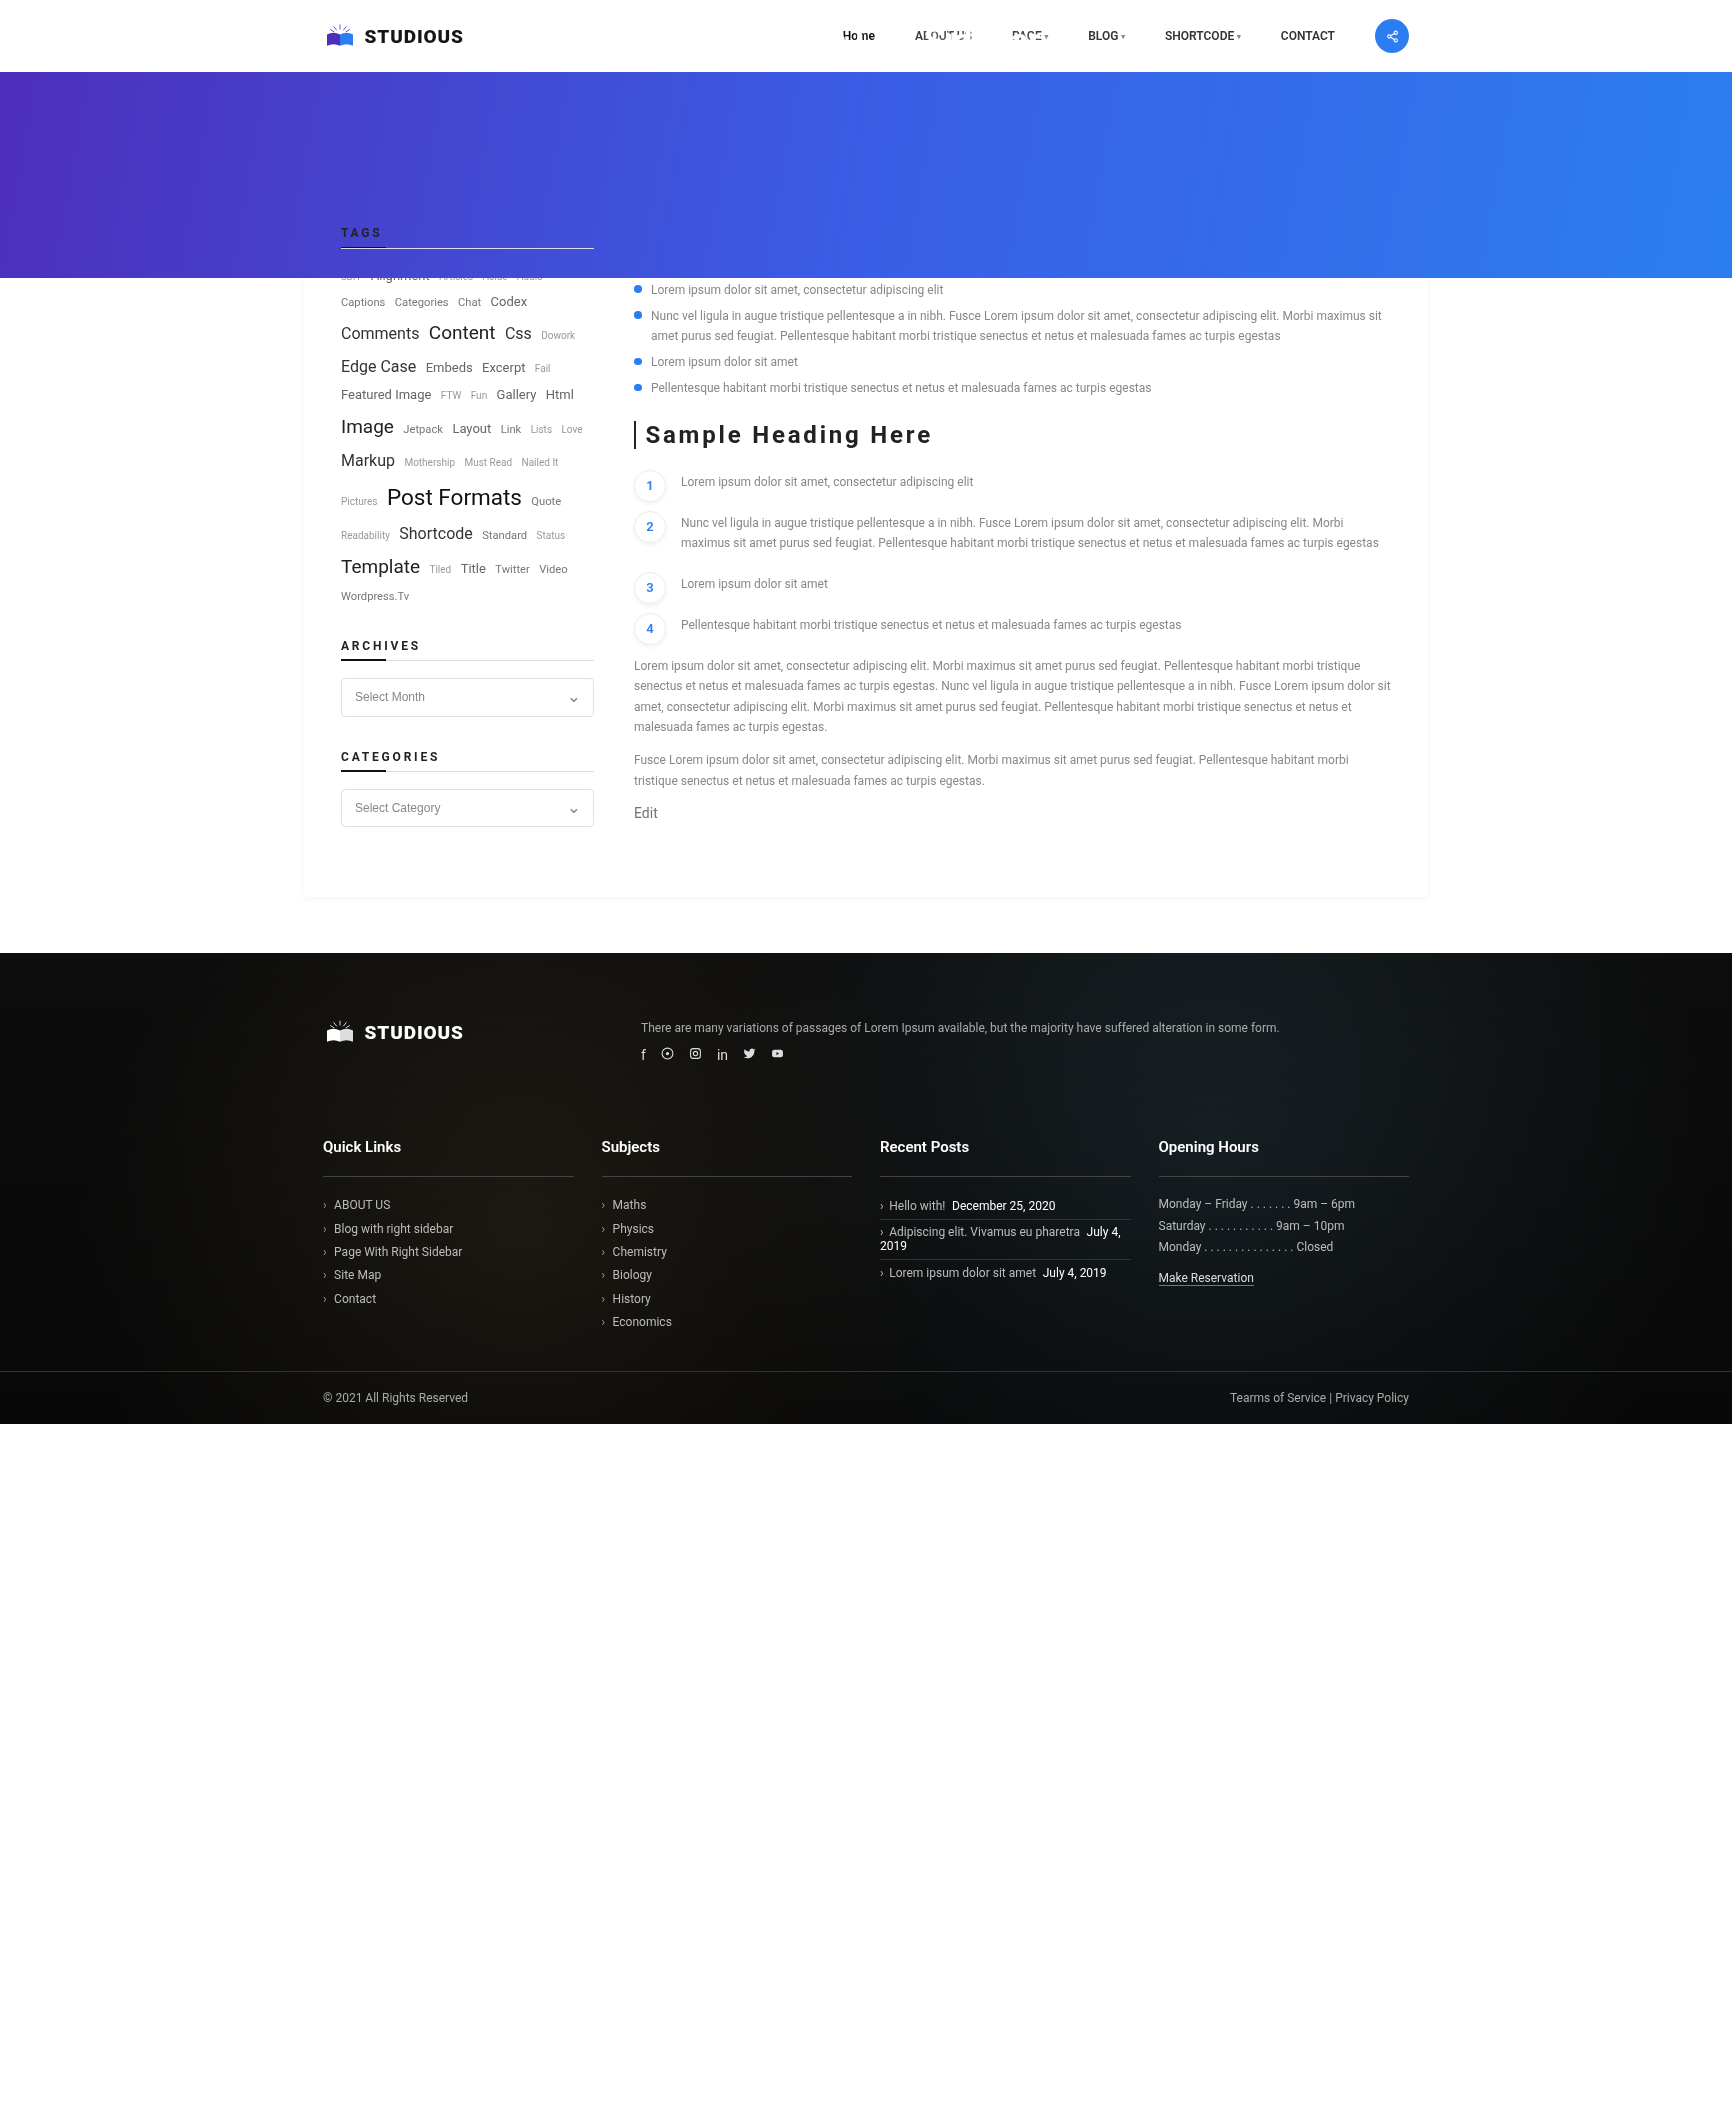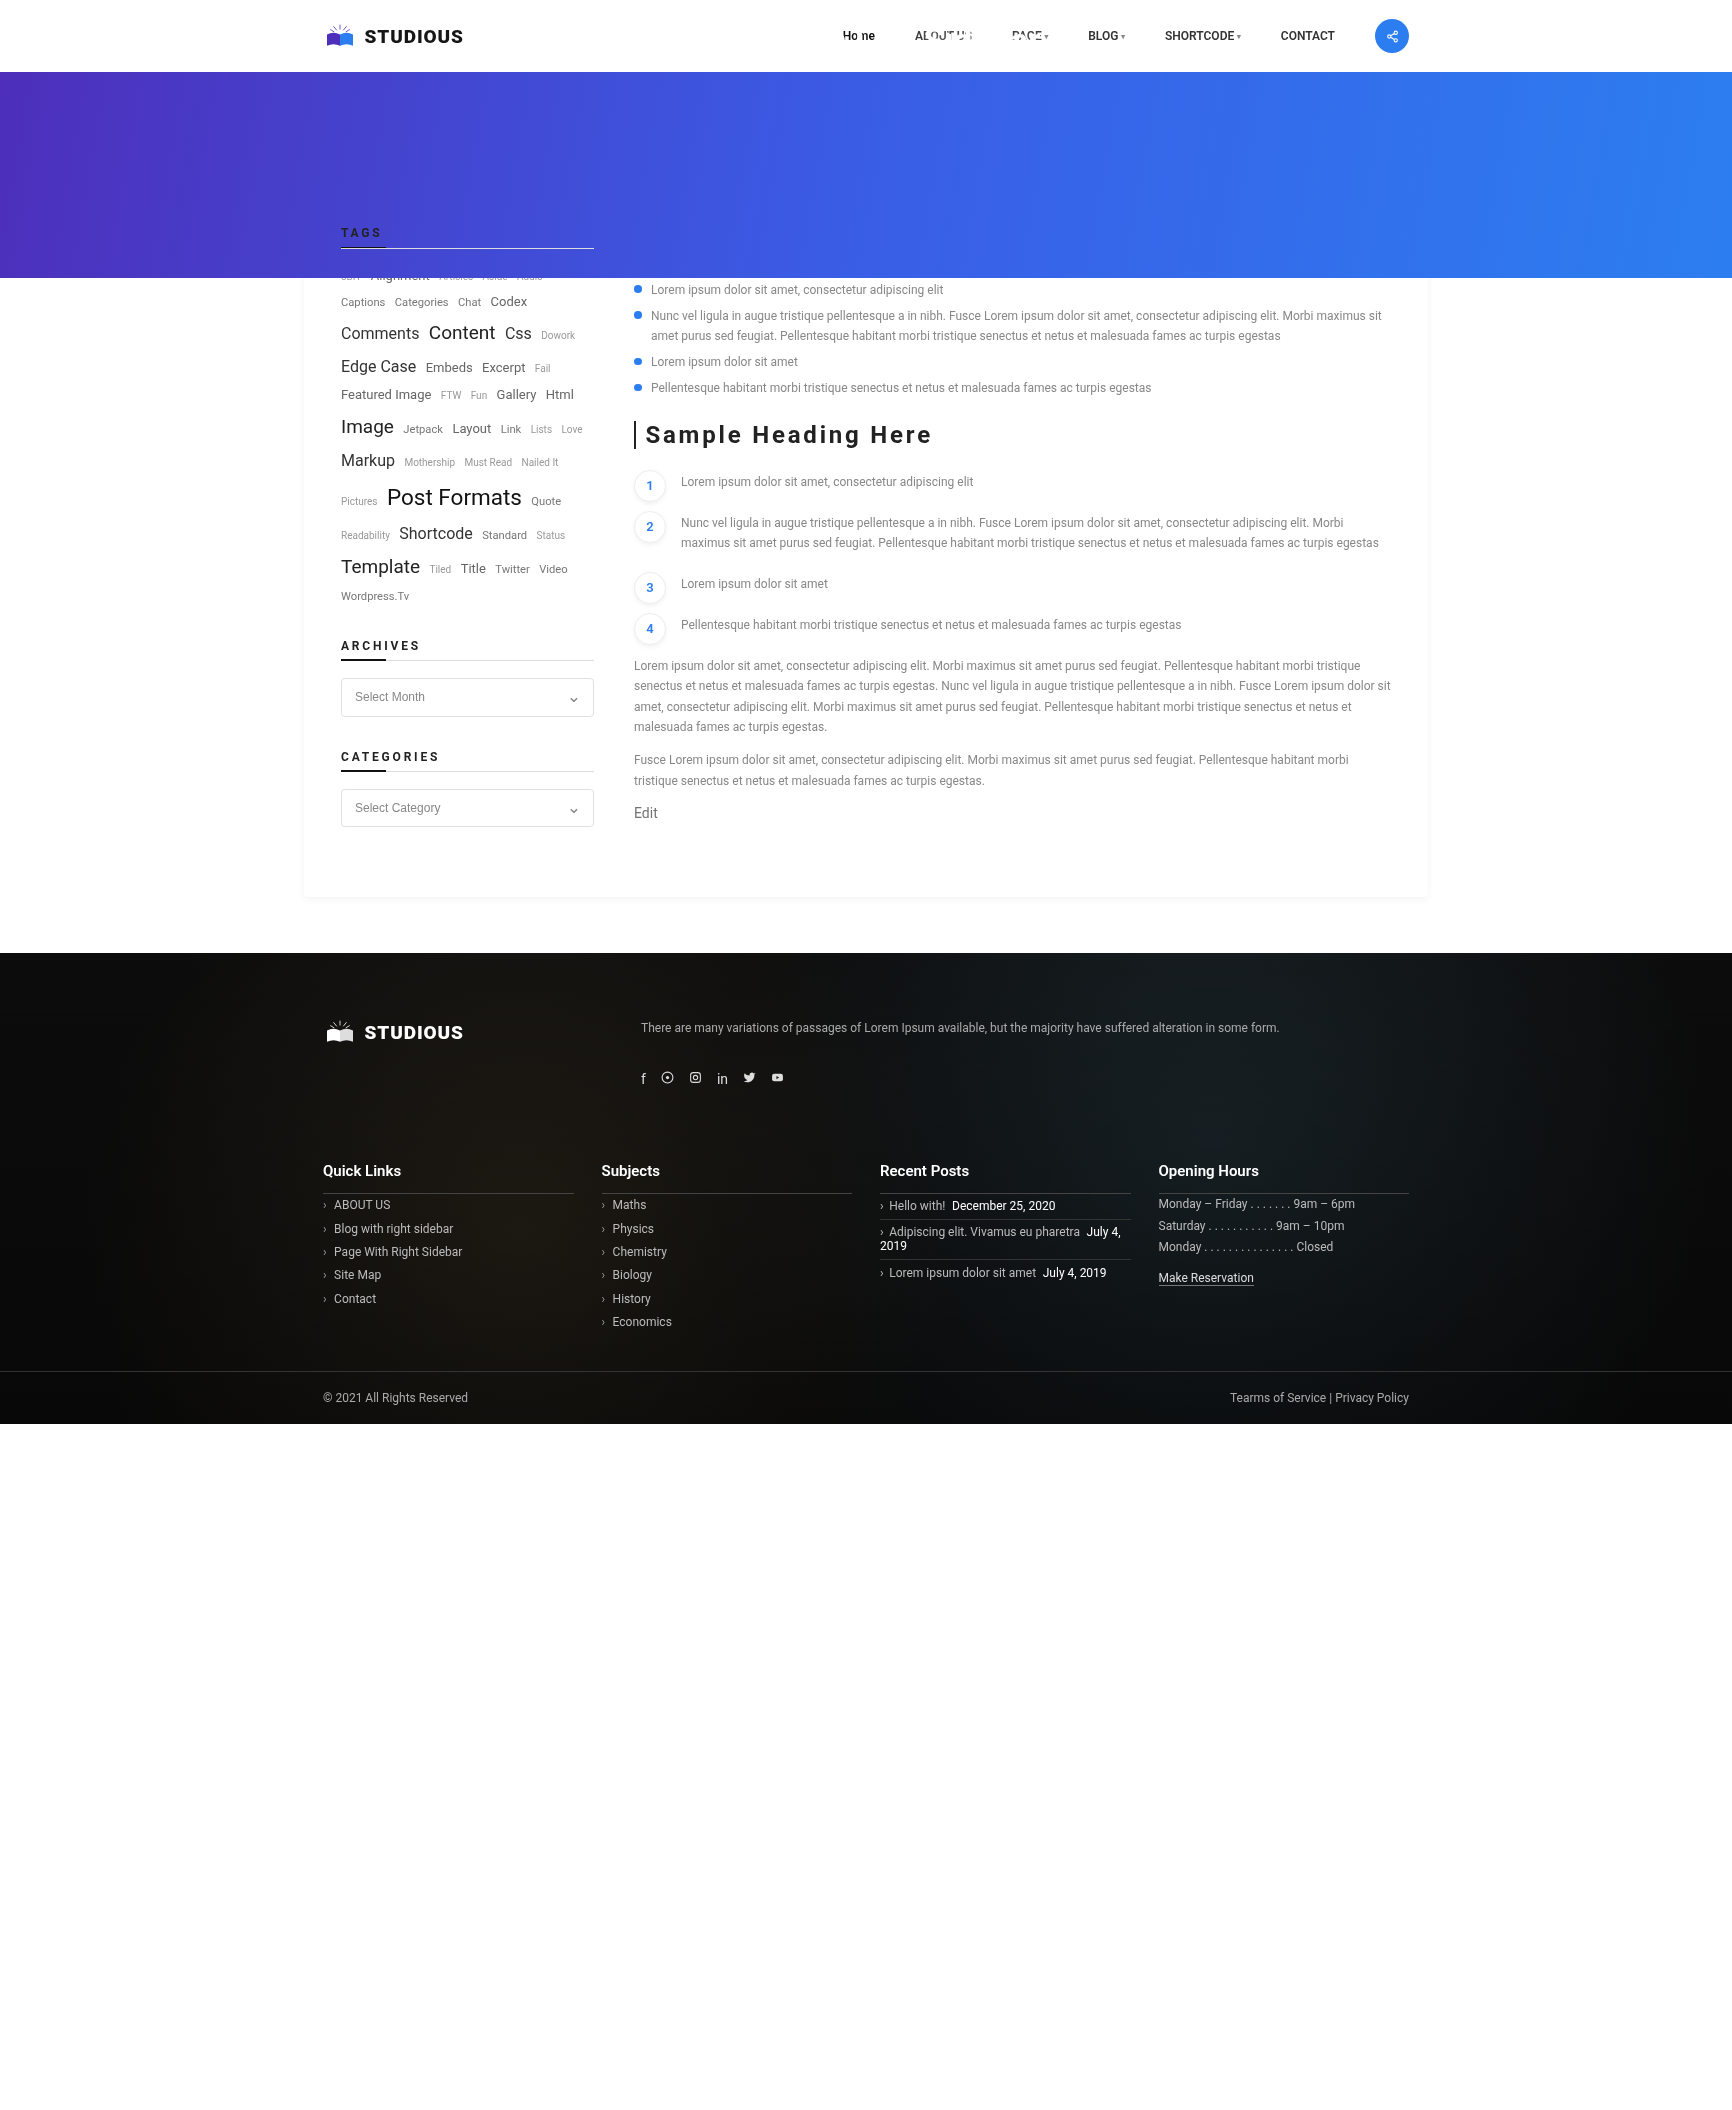--- a/index.html
+++ b/index.html
@@ -47,25 +47,25 @@
 .num-list li::before{content:counter(num);position:absolute;left:0;top:-1.9px;width:30px;height:30px;border-radius:50%;background:#fff;border:0.9px solid #eee;box-shadow:0 1.9px 5.6px rgba(0,0,0,0.06);display:flex;align-items:center;justify-content:center;color:#2c7ef0;font-weight:600;font-size:13px}
 .edit-link{font-size:14px;color:#737373;cursor:pointer}
 
 .footer{background:#1a1a1a;color:#ccc;position:relative;overflow:hidden}
 .footer::before{content:"";position:absolute;inset:0;background:linear-gradient(to bottom,rgba(0,0,0,0.4),rgba(0,0,0,0.6)), radial-gradient(circle at 30% 60%, #3a3326 0%, transparent 35%), radial-gradient(circle at 70% 40%, #2a3a42 0%, transparent 40%), #141414}
 .footer-inner{position:relative;max-width:1124px;margin:0 auto;padding:66px 19px 37px}
 .footer-top{display:flex;gap:56px;align-items:flex-start;margin-bottom:75px}
 .footer-logo{flex:0 0 262px}
 .footer-logo .logo{color:#fff}
 .footer-about{flex:1}
-.footer-about p{font-size:12px;color:#aaa;line-height:1.6;margin-bottom:32px}
+.footer-about p{font-size:12px;color:#aaa;line-height:1.6;margin-bottom:8px}
 .socials{display:flex;gap:15px}
 .social-icon{color:#ddd;font-size:14px;cursor:pointer}
 .footer-cols{display:grid;grid-template-columns:repeat(4,1fr);gap:28px}
-.f-col h4{font-size:15px;color:#fff;font-weight:600;padding-bottom:13px;border-bottom:0.9px solid #444}
+.f-col h4{font-size:15px;color:#fff;font-weight:600;padding-bottom:20px;margin-bottom:17px;border-bottom:0.9px solid #444}
 .f-list{list-style:none}
 .f-list li{font-size:12px;color:#bbb;padding:4.7px 0;cursor:pointer}
 .f-list li::before{content:"›";margin-right:7.5px;color:#999}
 .recent-post{display:block;font-size:12px;color:#bbb;padding:5.6px 0;border-top:0.9px solid #333}
 .recent-post:first-child{border-top:none}
 .recent-post .rp-title::before{content:"›";margin-right:5.6px}
 .recent-post .rp-date{color:#fff;margin-left:3.7px}
 .hours-row{font-size:12px;color:#bbb;padding:3.7px 0}
 .reserve{display:inline-block;font-size:12px;color:#ddd;border-bottom:0.9px solid #777;margin-top:13px;cursor:pointer}
 .footer-bar{position:relative;border-top:0.9px solid #333;padding:19px 0}

